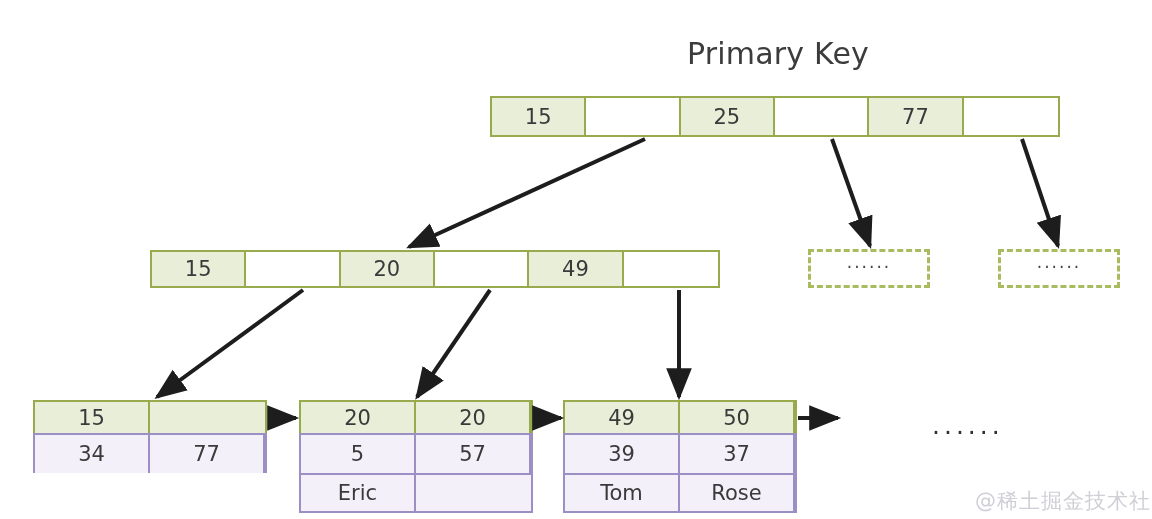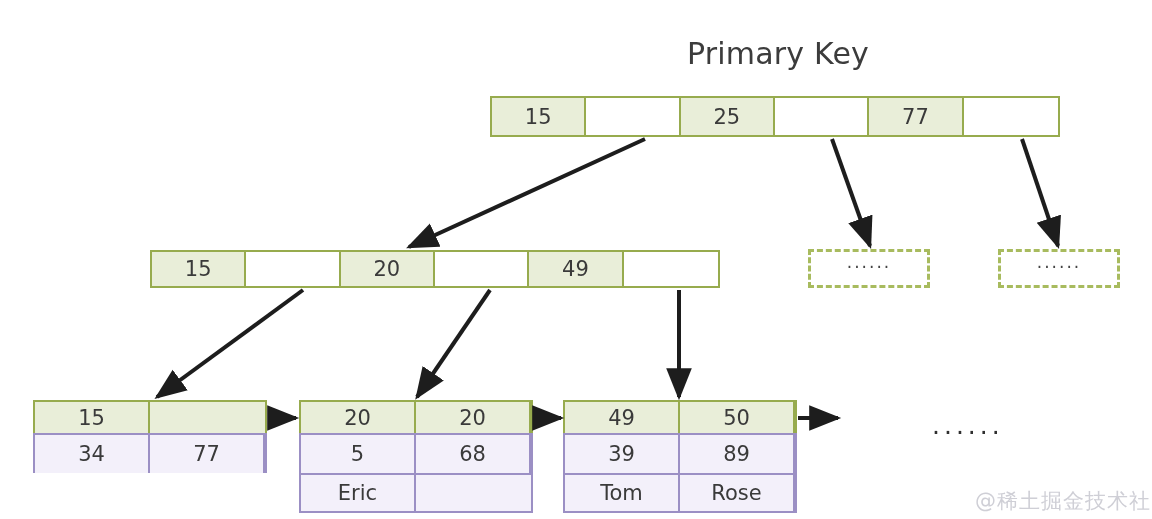--- a/index.html
+++ b/index.html
@@ -200,35 +200,35 @@
     </div>
   </div>
 
   <div class="leaf-node" id="leaf-node-2">
     <div class="leaf-row head">
       <div class="leaf-cell">20</div>
       <div class="leaf-cell">20</div>
     </div>
     <div class="leaf-row data">
       <div class="leaf-cell">5</div>
-      <div class="leaf-cell">68</div>
+      <div class="leaf-cell">57</div>
     </div>
     <div class="leaf-row data last">
       <div class="leaf-cell">Eric</div>
     </div>
   </div>
 
   <div class="leaf-node" id="leaf-node-3">
     <div class="leaf-row head">
       <div class="leaf-cell">49</div>
       <div class="leaf-cell">50</div>
     </div>
     <div class="leaf-row data">
       <div class="leaf-cell">39</div>
-      <div class="leaf-cell">89</div>
+      <div class="leaf-cell">37</div>
     </div>
     <div class="leaf-row data last">
       <div class="leaf-cell">Tom</div>
       <div class="leaf-cell">Rose</div>
     </div>
   </div>
 
   <div class="leaf-ellipsis">······</div>
 
   <svg id="arrow-layer" width="1152" height="519" viewBox="0 0 1152 519">

